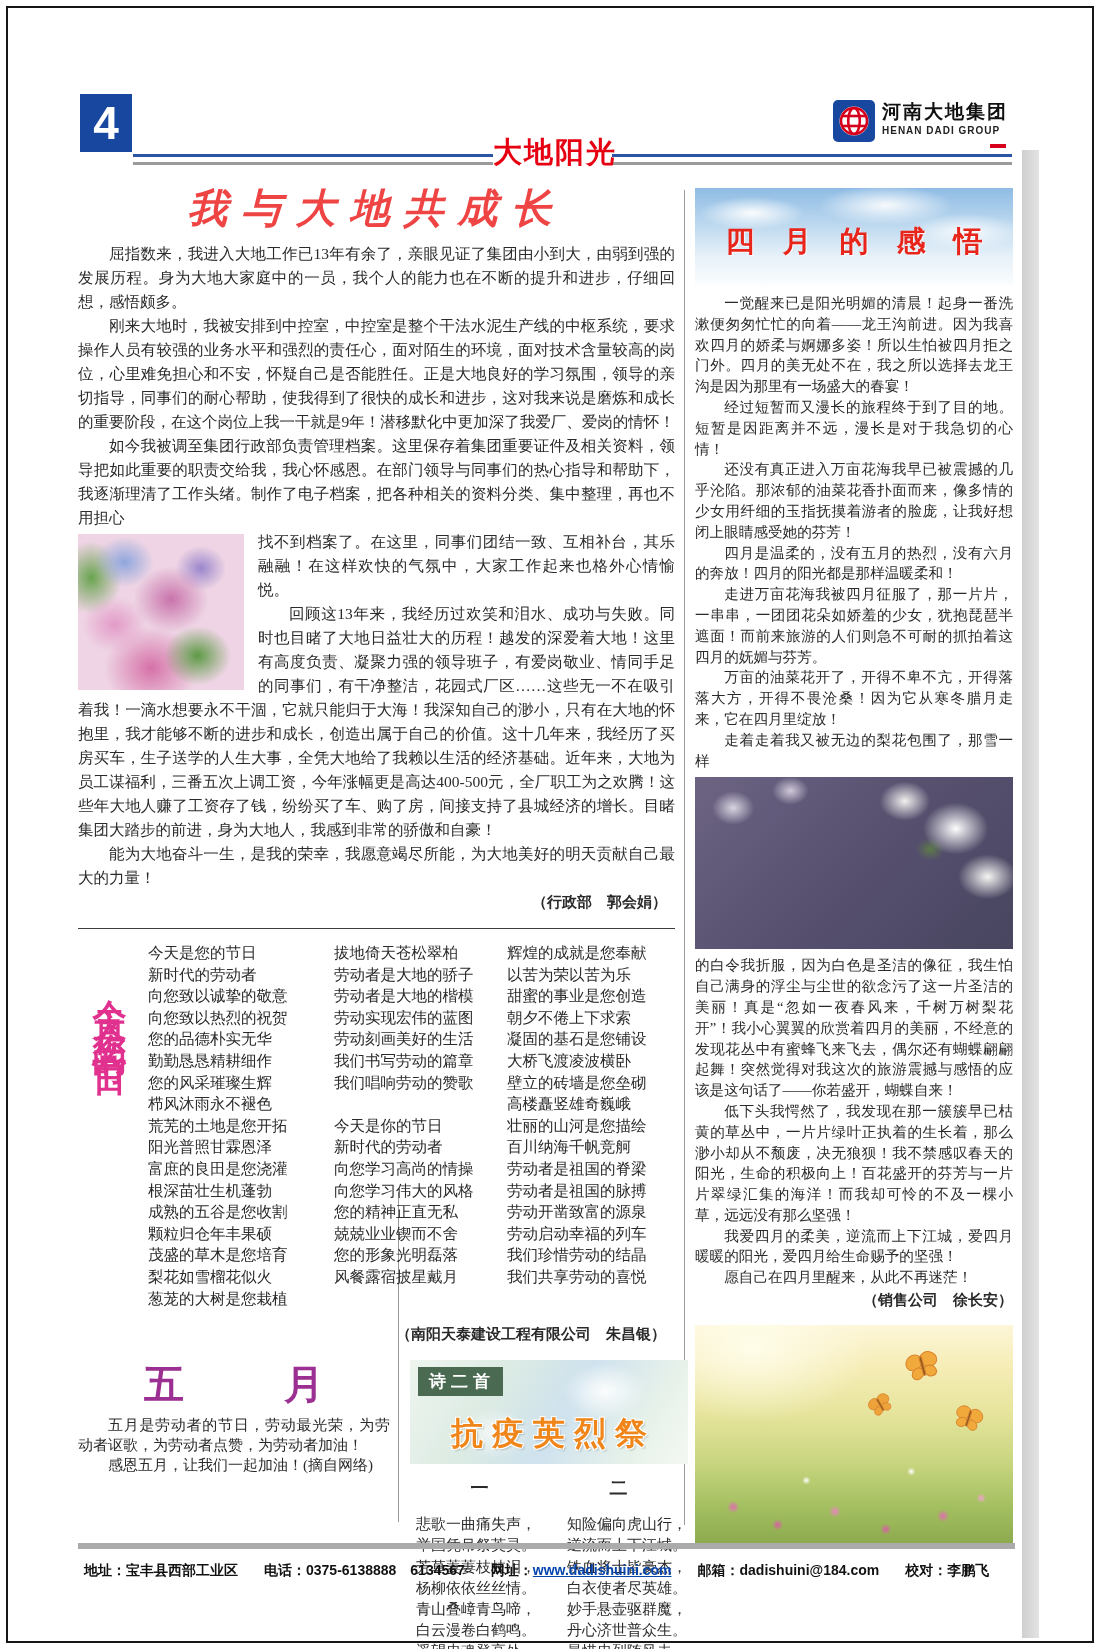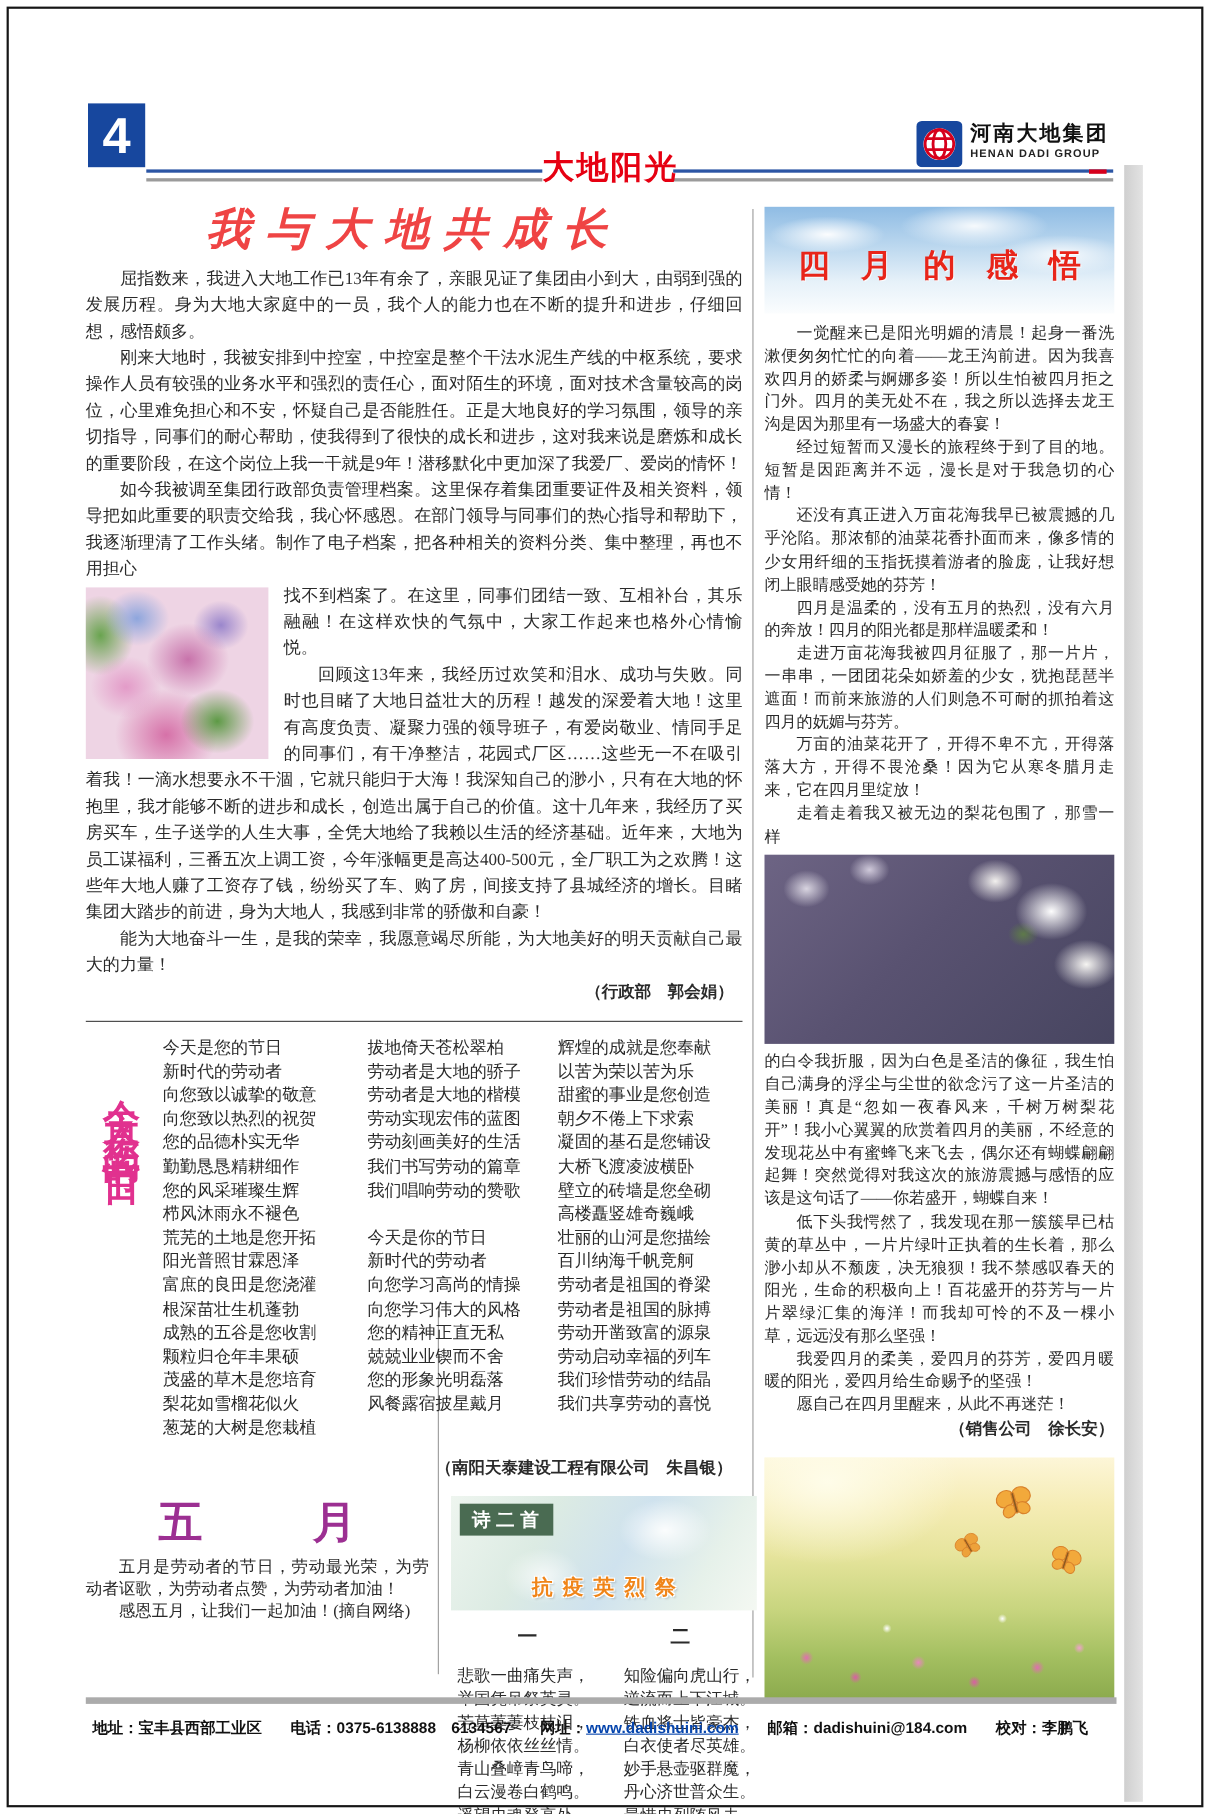--- a/index.html
+++ b/index.html
@@ -13,21 +13,21 @@
   .pagenum { position:absolute; left:80px; top:94px; width:52px; height:58px; background:#17479e; color:#fff;
              font-family:"Liberation Sans","DejaVu Sans",sans-serif; font-weight:bold; font-size:46px;
              display:flex; align-items:center; justify-content:center; }
   .rule { position:absolute; height:3px; }
   .rule.blue { background:#2b55a4; top:154px; }
   .rule.gray { background:#9b9b9b; top:162px; }
   .rule.lseg { left:133px; width:360px; }
   .rule.rseg { left:612px; width:400px; }
   .masthead { position:absolute; left:493px; top:133px; width:124px; text-align:center; color:#e60012;
               font-family:"Liberation Sans","DejaVu Sans",sans-serif; font-weight:900; font-size:29px; letter-spacing:2px; }
-  .logo { position:absolute; left:833px; top:110px; display:flex; align-items:flex-start; }
+  .logo { position:absolute; left:833px; top:100px; display:flex; align-items:flex-start; }
   .logo-icon { width:42px; height:42px; display:block; }
   .logo-text { margin-left:7px; font-family:"Liberation Sans","DejaVu Sans",sans-serif; }
   .logo-cn { display:block; font-size:19px; font-weight:bold; color:#111; letter-spacing:2px; line-height:24px; }
   .logo-en { display:block; font-size:10px; font-weight:bold; color:#222; letter-spacing:1px; line-height:13px; }
   .logo-redmark { position:absolute; left:157px; top:44px; width:16px; height:4px; background:#d6001c; }
 
   
   .vdiv { position:absolute; width:1px; background:#9a9a9a; }
   .vdiv.main { left:684px; top:190px; height:1335px; }
   .vdiv.sub  { left:398px; top:1192px; height:330px; }
@@ -74,21 +74,21 @@
   .heroes-box { width:278px; margin-left:20px; }
   .heroes-banner { position:relative; width:278px; height:104px;
       background:
         radial-gradient(60px 40px at 70% 30%, rgba(255,255,255,.9), rgba(255,255,255,0) 70%),
         radial-gradient(50px 36px at 30% 70%, rgba(255,255,255,.7), rgba(255,255,255,0) 70%),
         linear-gradient(120deg,#eef5ef 0%,#dcebe3 30%,#cfe2ee 55%,#e6f1ea 80%,#f4f8f2 100%); }
   .badge { position:absolute; left:8px; top:7px; background:#4a6b52; color:#fff;
            font-family:"Liberation Sans","DejaVu Sans",sans-serif; font-weight:bold;
            font-size:17px; letter-spacing:5px; padding:3px 8px 3px 11px; }
   .heroes-title { position:absolute; left:0; right:0; bottom:8px; text-align:center; color:#f08519;
-           font-family:"Liberation Sans","DejaVu Sans",sans-serif; font-weight:800; font-size:19px; letter-spacing:9px; text-indent:9px;
+           font-family:"Liberation Sans","DejaVu Sans",sans-serif; font-weight:800; font-size:32px; letter-spacing:9px; text-indent:9px;
            text-shadow:-1px -1px 0 #fff,1px -1px 0 #fff,-1px 1px 0 #fff,1px 1px 0 #fff,2px 2px 2px rgba(0,0,0,.18);margin-top:16px; }
   .heroes-nums { display:flex; margin-top:12px; font-weight:bold; font-size:18px; }
   .heroes-nums span { width:50%; text-align:center; }
   .heroes-cols { display:flex; margin-top:14px; }
   .hcol { white-space:pre-line; font-size:15px; line-height:21.2px; width:50%; }
   .hcol.h1 { padding-left:6px; }
   .hcol.h2 { padding-left:18px; }
 
   
   .col-right { position:absolute; left:695px; top:188px; width:318px; }
@@ -289,21 +289,21 @@
       <p>一觉醒来已是阳光明媚的清晨！起身一番洗漱便匆匆忙忙的向着——龙王沟前进。因为我喜欢四月的娇柔与婀娜多姿！所以生怕被四月拒之门外。四月的美无处不在，我之所以选择去龙王沟是因为那里有一场盛大的春宴！</p>
       <p>经过短暂而又漫长的旅程终于到了目的地。短暂是因距离并不远，漫长是对于我急切的心情！</p>
       <p>还没有真正进入万亩花海我早已被震撼的几乎沦陷。那浓郁的油菜花香扑面而来，像多情的少女用纤细的玉指抚摸着游者的脸庞，让我好想闭上眼睛感受她的芬芳！</p>
       <p>四月是温柔的，没有五月的热烈，没有六月的奔放！四月的阳光都是那样温暖柔和！</p>
       <p>走进万亩花海我被四月征服了，那一片片，一串串，一团团花朵如娇羞的少女，犹抱琵琶半遮面！而前来旅游的人们则急不可耐的抓拍着这四月的妩媚与芬芳。</p>
       <p>万亩的油菜花开了，开得不卑不亢，开得落落大方，开得不畏沧桑！因为它从寒冬腊月走来，它在四月里绽放！</p>
       <p>走着走着我又被无边的梨花包围了，那雪一样</p>
       <div class="blossom"></div>
       <p class="cont">的白令我折服，因为白色是圣洁的像征，我生怕自己满身的浮尘与尘世的欲念污了这一片圣洁的美丽！真是“忽如一夜春风来，千树万树梨花开”！我小心翼翼的欣赏着四月的美丽，不经意的发现花丛中有蜜蜂飞来飞去，偶尔还有蝴蝶翩翩起舞！突然觉得对我这次的旅游震撼与感悟的应该是这句话了——你若盛开，蝴蝶自来！</p>
       <p>低下头我愕然了，我发现在那一簇簇早已枯黄的草丛中，一片片绿叶正执着的生长着，那么渺小却从不颓废，决无狼狈！我不禁感叹春天的阳光，生命的积极向上！百花盛开的芬芳与一片片翠绿汇集的海洋！而我却可怜的不及一棵小草，远远没有那么坚强！</p>
-      <p>我爱四月的柔美，爱四月的芬芳，爱四月暖暖的阳光，爱四月给生命赐予的坚强！</p>
+      <p>我爱四月的柔美，逆流而上下江城，爱四月暖暖的阳光，爱四月给生命赐予的坚强！</p>
       <p>愿自己在四月里醒来，从此不再迷茫！</p>
       <p class="april-byline">（销售公司　徐长安）</p>
     </div>
     <div class="meadow">
       <span class="butterfly" style="left:210px; top:26px; transform:rotate(-15deg);">
         <svg width="36" height="30" viewBox="0 0 34 28">
             <g fill="#f2a93b" stroke="#d9822b" stroke-width="1">
               <ellipse cx="10" cy="9" rx="8" ry="7" transform="rotate(-25 10 9)"></ellipse>
               <ellipse cx="24" cy="9" rx="8" ry="7" transform="rotate(25 24 9)"></ellipse>
               <ellipse cx="11" cy="20" rx="6" ry="5" transform="rotate(-35 11 20)"></ellipse>

